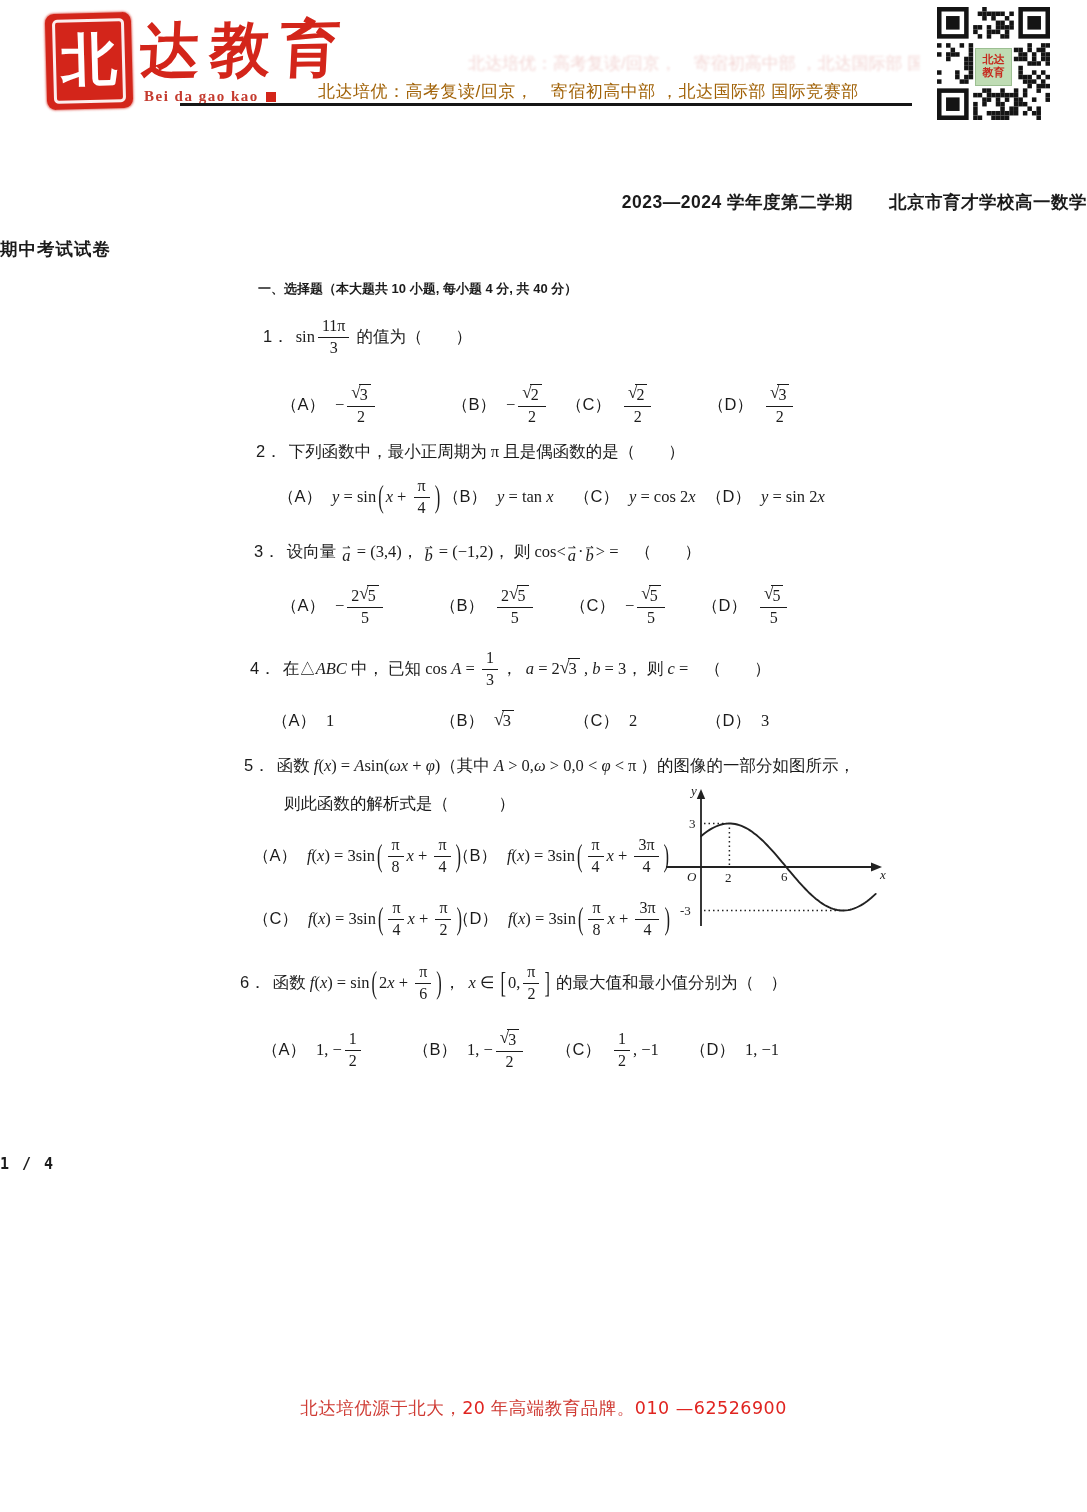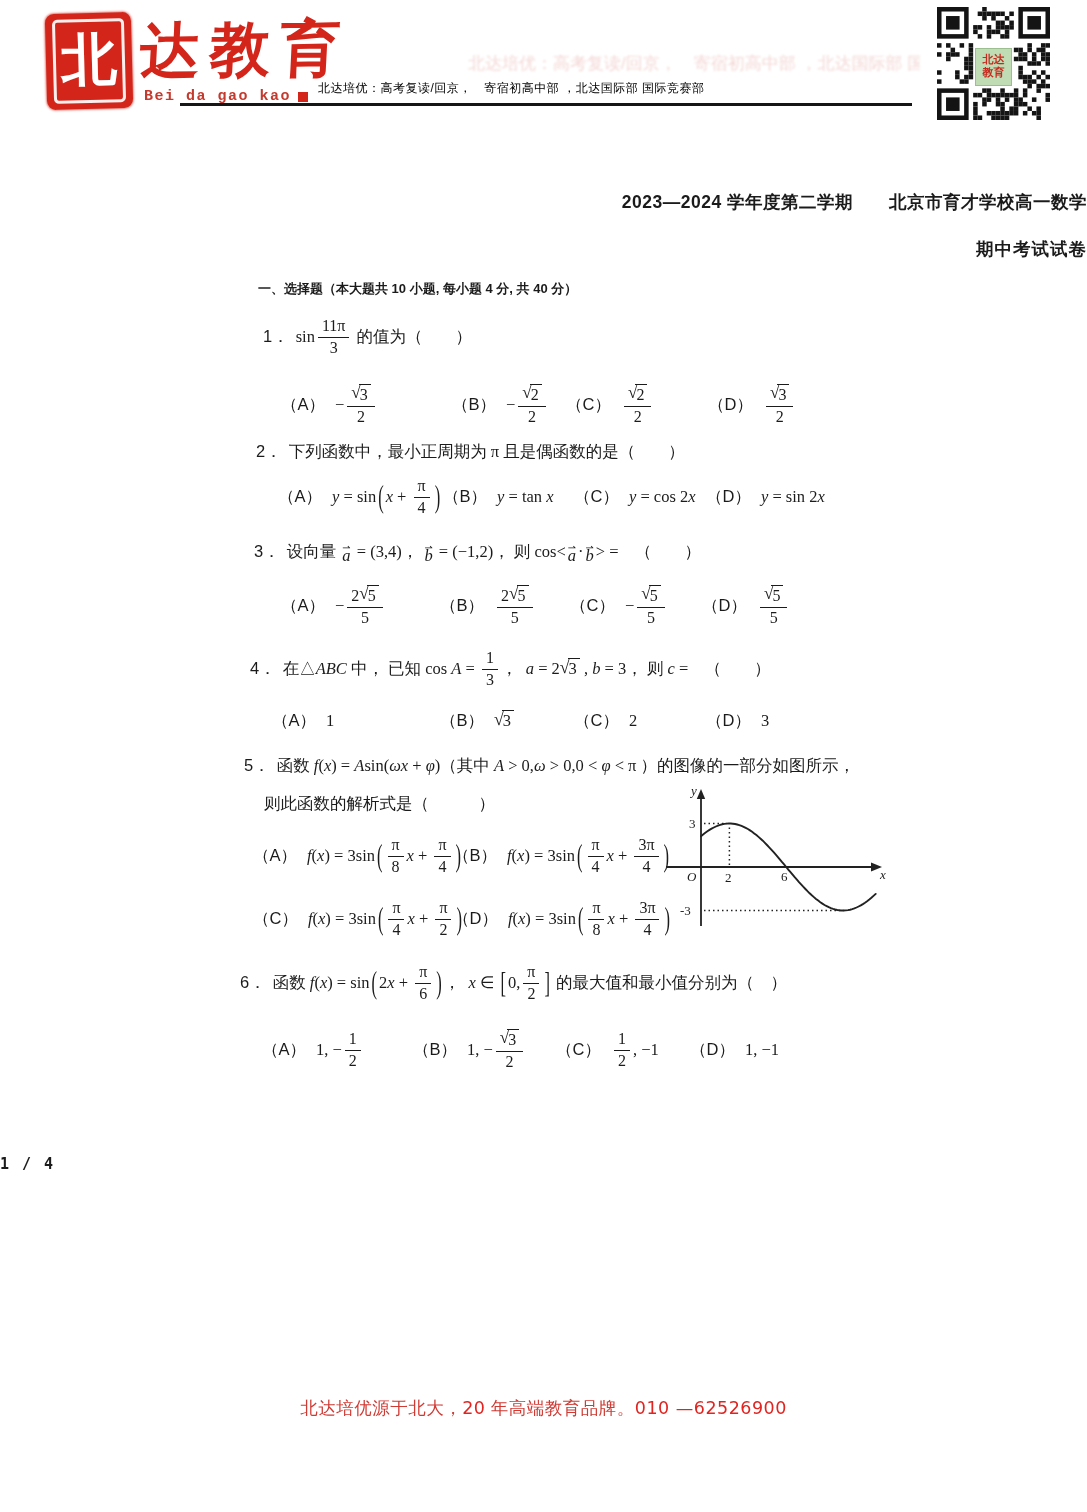--- a/index.html
+++ b/index.html
@@ -13,38 +13,38 @@
            background:#d3251a; border-radius:9px; transform:rotate(-1.5deg);
            display:flex; align-items:center; justify-content:center;
            box-shadow:0 0 2px 1px rgba(211,37,26,.55); }
   .stamp-frame { width:72px; height:84px; border:3px solid rgba(255,255,255,.92);
            border-radius:5px; display:flex; align-items:center; justify-content:center; }
   .stamp-char { color:#fff; font-size:56px; font-weight:700; font-family:"DejaVu Serif", serif; }
   .brand { position:absolute; left:140px; top:10px; color:#d3251a; font-size:60px;
            font-weight:900; font-family:"DejaVu Serif", serif; letter-spacing:10px;
            transform:skewX(-4deg) rotate(-1deg); white-space:nowrap; }
   .slogan { position:absolute; left:144px; top:88px; color:#c43a2e; font-size:15px;
-           font-weight:700; font-family:Liberation Mono, monospace; letter-spacing:1.5px;
+           font-weight:700; font-family:Liberation Serif, serif; letter-spacing:1.5px;
            display:flex; align-items:center; gap:7px; }
   .slogan-sq { width:10px; height:10px; background:#d3251a; display:inline-block; }
-  .tagline { position:absolute; left:318px; top:80px; color:#000000; font-size:12px;
+  .tagline { position:absolute; left:318px; top:80px; color:#a16207; font-size:17px;
            white-space:nowrap; letter-spacing:.5px; }
   .tagline-ghost { position:absolute; left:468px; top:52px; width:452px; color:#c2342c;
            font-size:17px; white-space:nowrap; overflow:hidden; opacity:.2; filter:blur(1.3px); }
   .rule { position:absolute; left:180px; top:103px; width:732px; height:3px; background:#161616; }
   .qr { position:absolute; left:937px; top:7px; width:113px; height:113px; }
   .qr-center { position:absolute; left:38px; top:33px; width:37px; height:38px;
            background:#bfdcb4; border:1px solid #9cbf92; display:flex; flex-direction:column;
            align-items:center; justify-content:center; line-height:1.15;margin-top:8px; }
   .qr-center span { color:#c62a1e; font-size:11px; font-weight:700; font-family:"DejaVu Serif",serif; }
 
   
   .title { position:absolute; top:190px; left:0; width:100%; text-align:right;
            font-size:17.5px; font-weight:700; letter-spacing:.5px; }
-  .subtitle { position:absolute; top:237px; left:0; width:100%; text-align:right;
+  .subtitle { position:absolute; top:237px; left:0; width:100%; text-align:left;
            font-size:17.5px; font-weight:700; letter-spacing:1px; }
   .section { position:absolute; left:258px; top:280px; font-size:13px; font-weight:700; }
 
   
   .stem { position:absolute; display:flex; align-items:center; font-size:16.5px;
           font-family:"Liberation Serif", serif; white-space:nowrap; }
   .qnum { margin-right:7px; font-family:"Liberation Sans", sans-serif; }
   .math { display:inline-flex; align-items:center; font-family:Liberation Serif, serif; }
   .mt { white-space:pre; }
   .mi { font-style:italic; white-space:pre; }
@@ -571,21 +571,21 @@
         <span class="mi">φ</span>
         <span class="mt">)（其中 </span>
         <span class="mi">A</span>
         <span class="mt"> &gt; 0,</span>
         <span class="mi">ω</span>
         <span class="mt"> &gt; 0,0 &lt; </span>
         <span class="mi">φ</span>
         <span class="mt"> &lt; π ）的图像的一部分如图所示，</span>
       </span>
   </div>
-  <div class="stem" style="left:264px;top:793px">
+  <div class="stem" style="left:284px;top:793px">
     <span class="math">
         <span class="mt">则此函数的解析式是（　　　）</span>
       </span>
   </div>
   <span class="opt" style="left:253px;top:827px;height:58px">
     <span class="olabel">（A）</span>
     <span class="math">
         <span class="mi">f</span>
         <span class="mt">(</span>
         <span class="mi">x</span>

